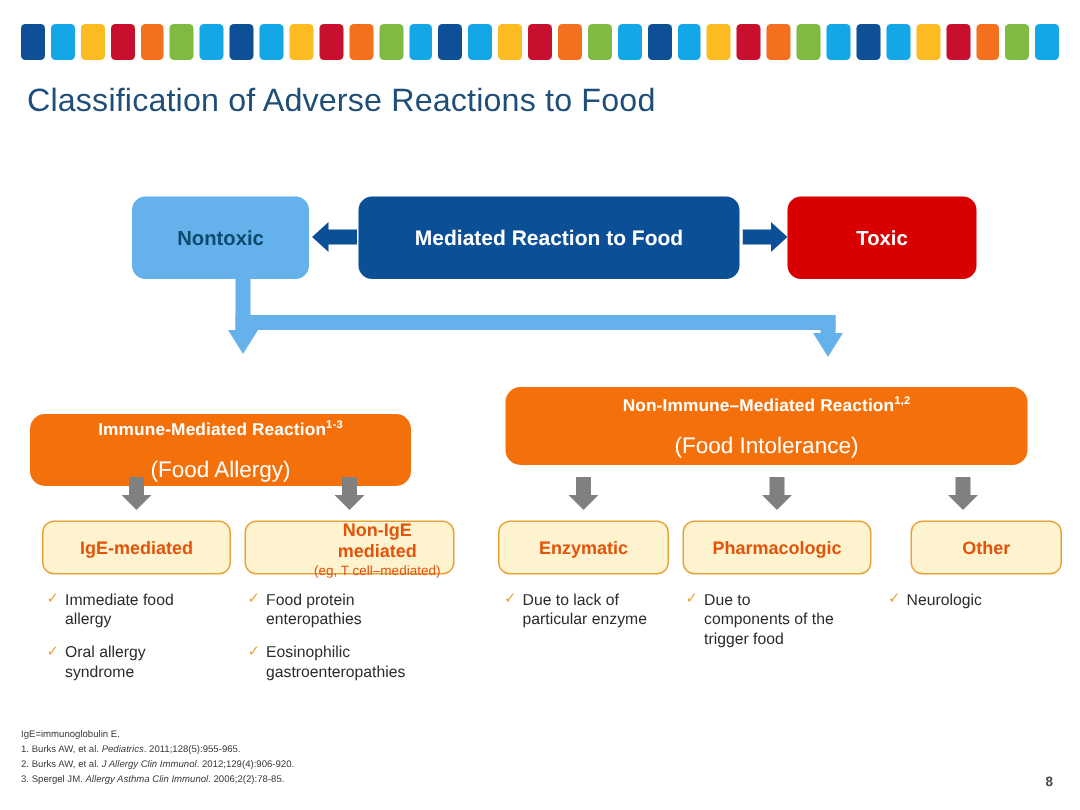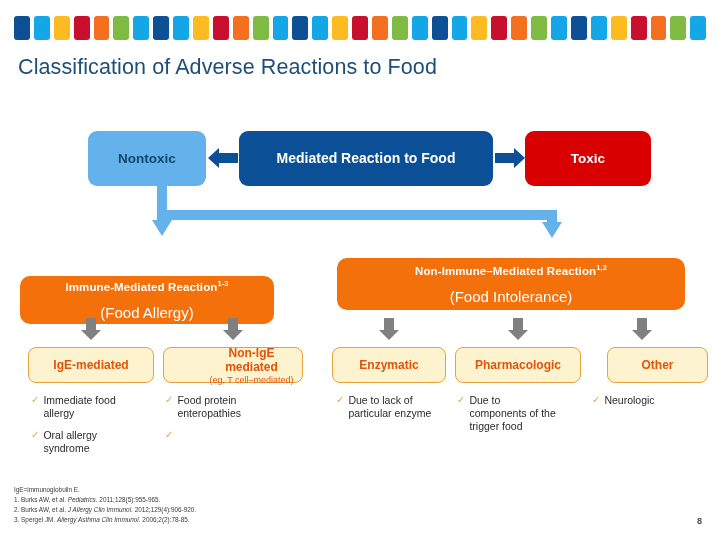--- a/index.html
+++ b/index.html
@@ -265,20 +265,21 @@
         <span class="btxt">Oral allergy syndrome</span>
       </div>
     </div>
   <div class="blist" id="list-nonige">
       <div class="bitem">
         <span class="chk">✓</span>
         <span class="btxt">Food protein enteropathies</span>
       </div>
       <div class="bitem">
         <span class="chk">✓</span>
+        <span class="btxt">Eosinophilic gastroenteropathies</span>
       </div>
     </div>
   <div class="blist" id="list-enzym">
       <div class="bitem">
         <span class="chk">✓</span>
         <span class="btxt">Due to lack of particular enzyme</span>
       </div>
     </div>
   <div class="blist" id="list-pharm">
       <div class="bitem">

